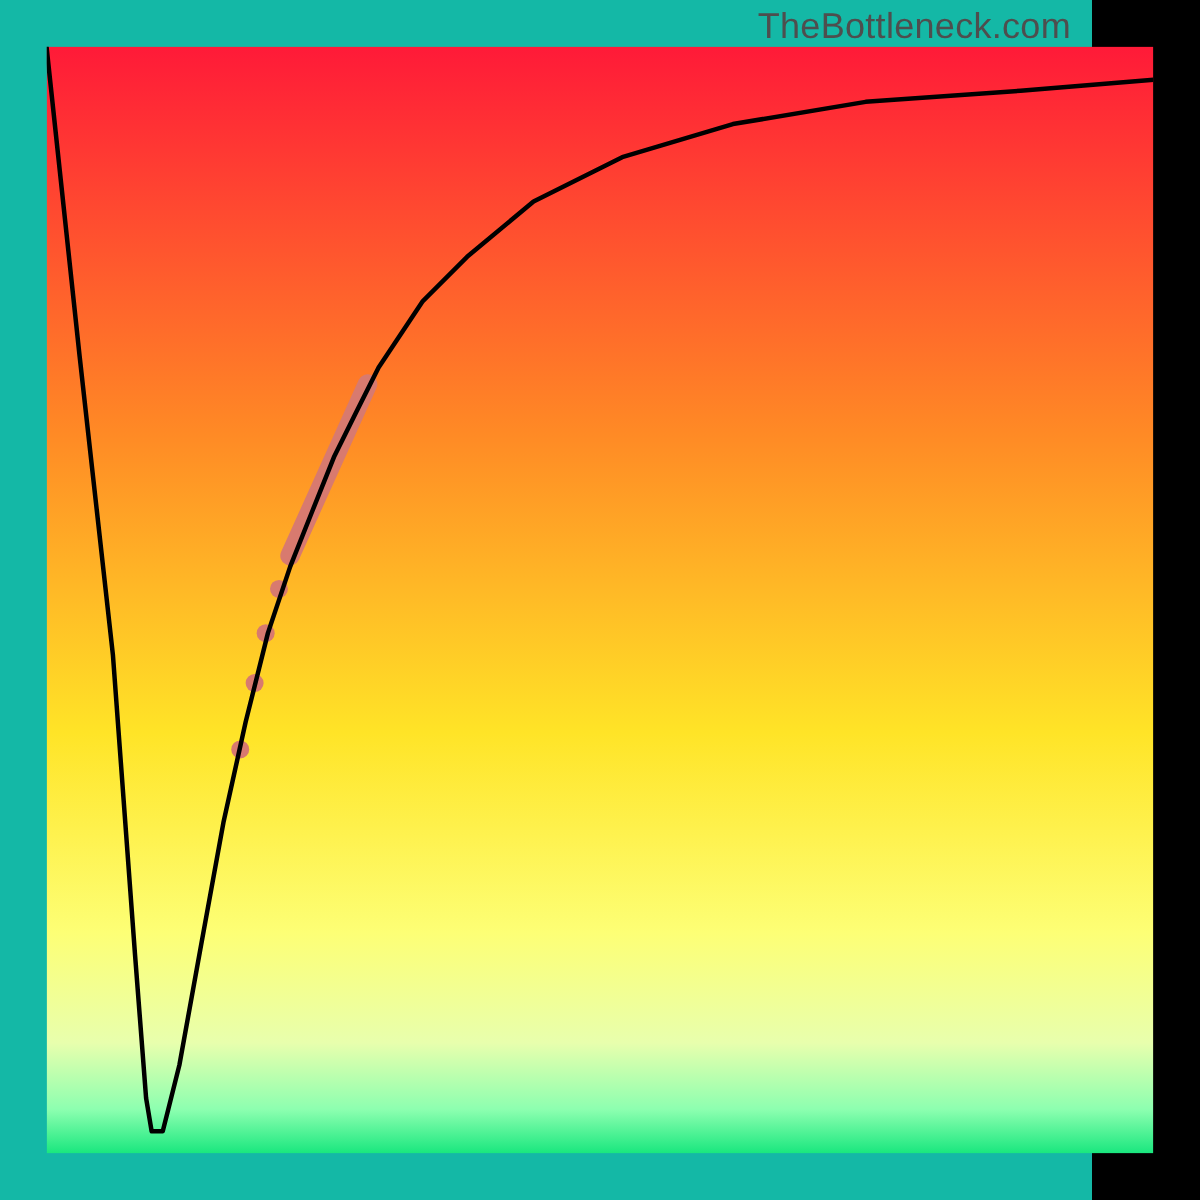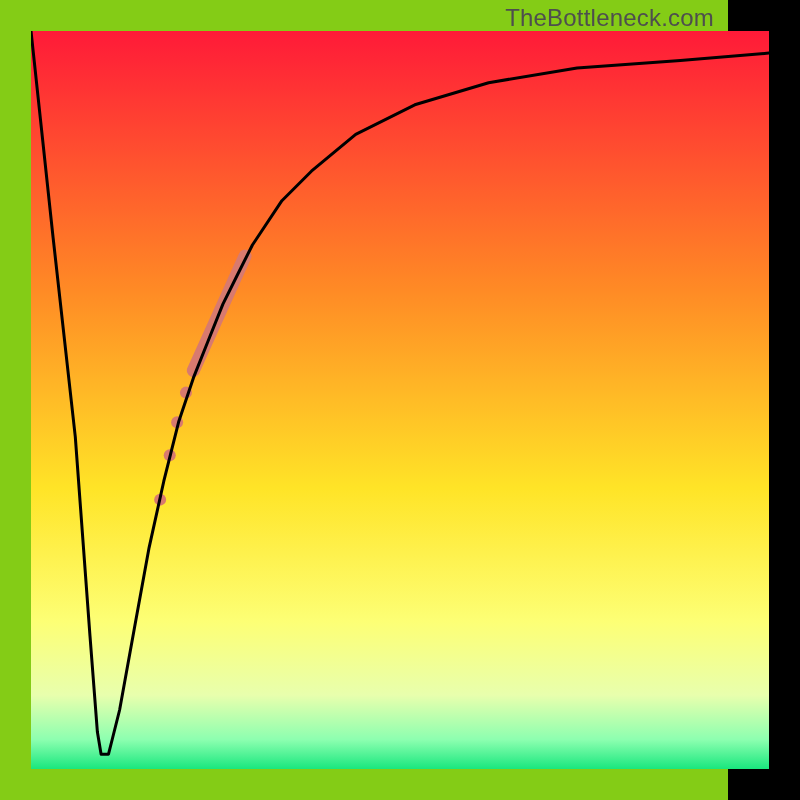--- a/index.html
+++ b/index.html
@@ -8,21 +8,21 @@
     width: 800px;
     height: 800px;
     overflow: hidden;
     background: #000;
     font-family: Arial, Helvetica, sans-serif;
   }
   .frame {
     position: relative;
     width: 728px;
     height: 800px;
-    background: #84cc16;
+    background: #14b8a6;
   }
   .plot {
     position: absolute;
     left: 31px;
     top: 31px;
     width: 738px;
     height: 738px;
     overflow: hidden;
   }
   .watermark {

